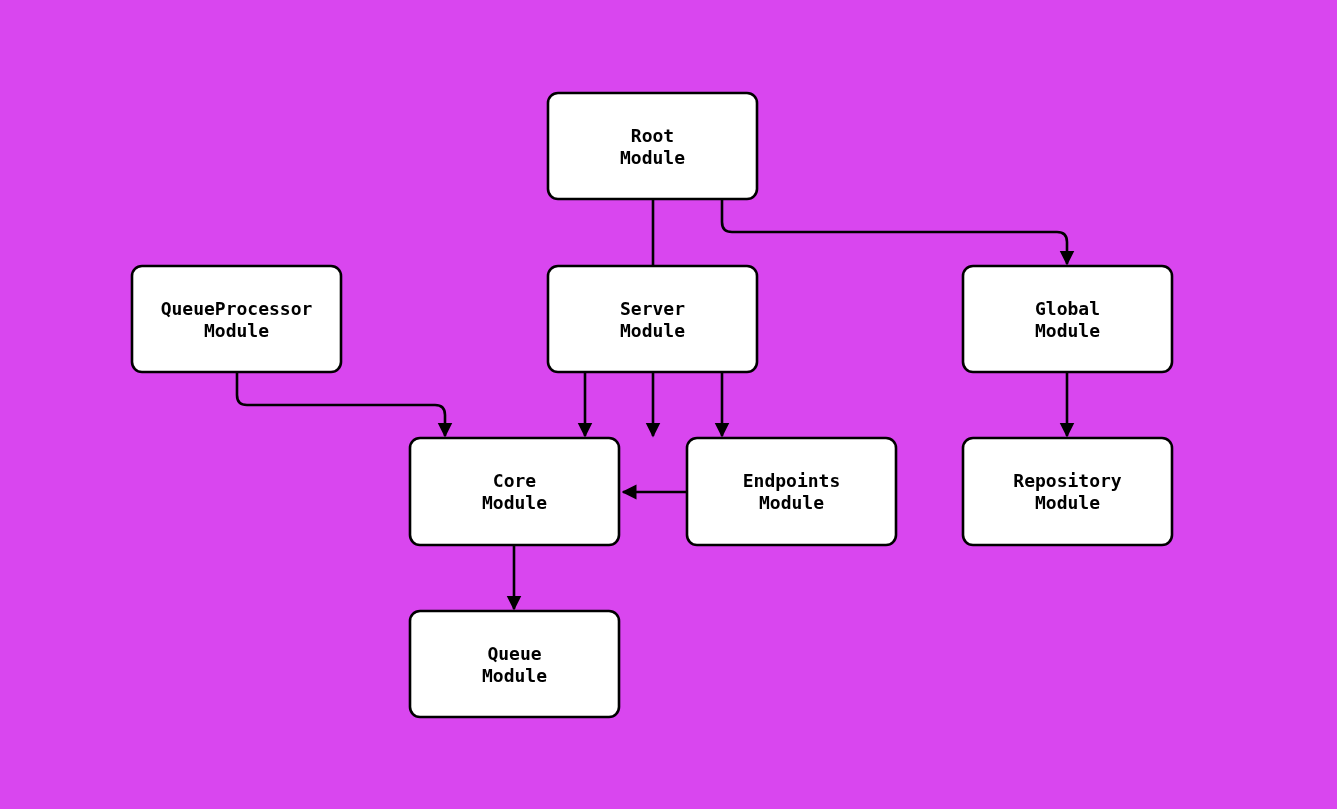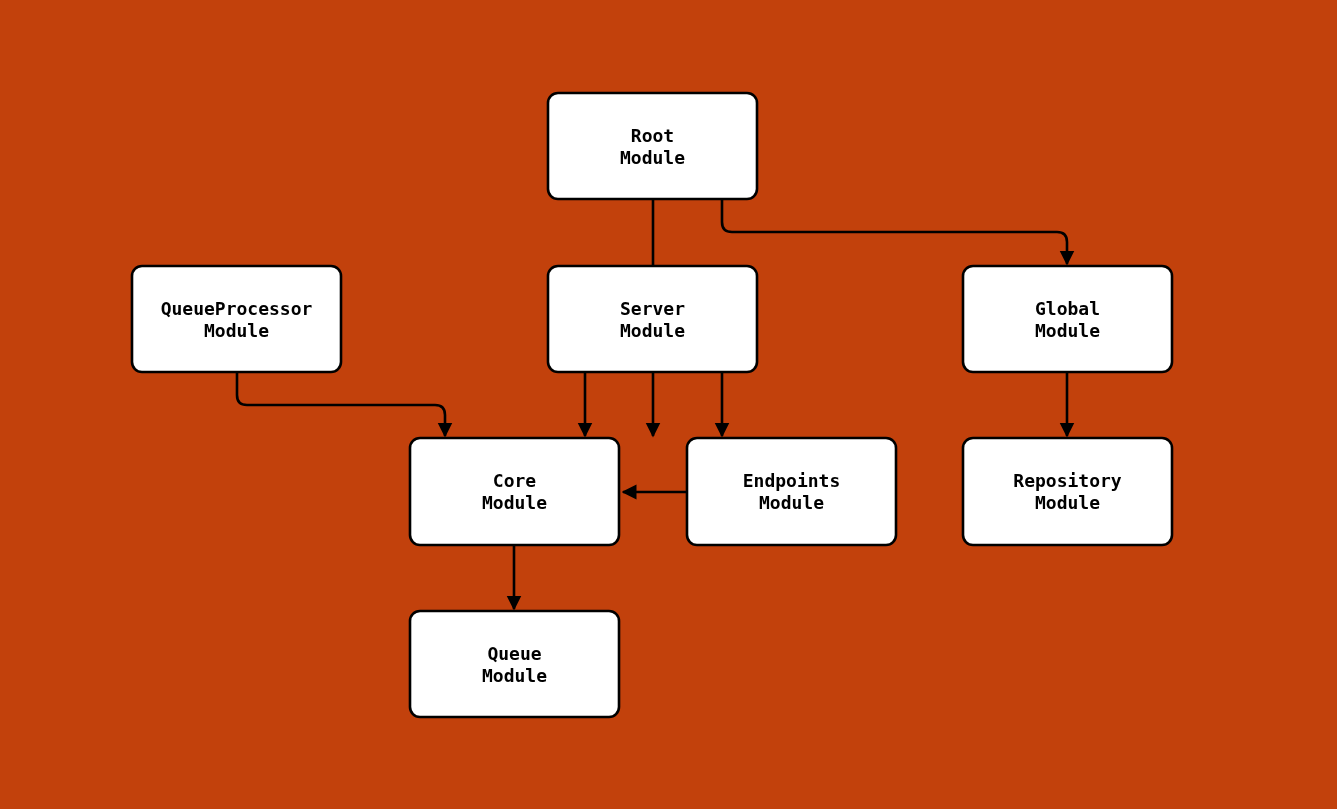--- a/index.html
+++ b/index.html
@@ -8,21 +8,21 @@
     background: #ffffff;
     width: 1337px;
     height: 809px;
     overflow: hidden;
     font-family: "DejaVu Sans Mono", monospace;
   }
   .diagram-wrap {
     position: relative;
     width: 1337px;
     height: 809px;
-    background: #c2410c;
+    background: #d946ef;
   }
   svg text {
     font-family: "DejaVu Sans Mono", "Liberation Mono", monospace;
     font-weight: bold;
   }
 </style>
 </head>
 <body>
 
 <div class="diagram-wrap">

